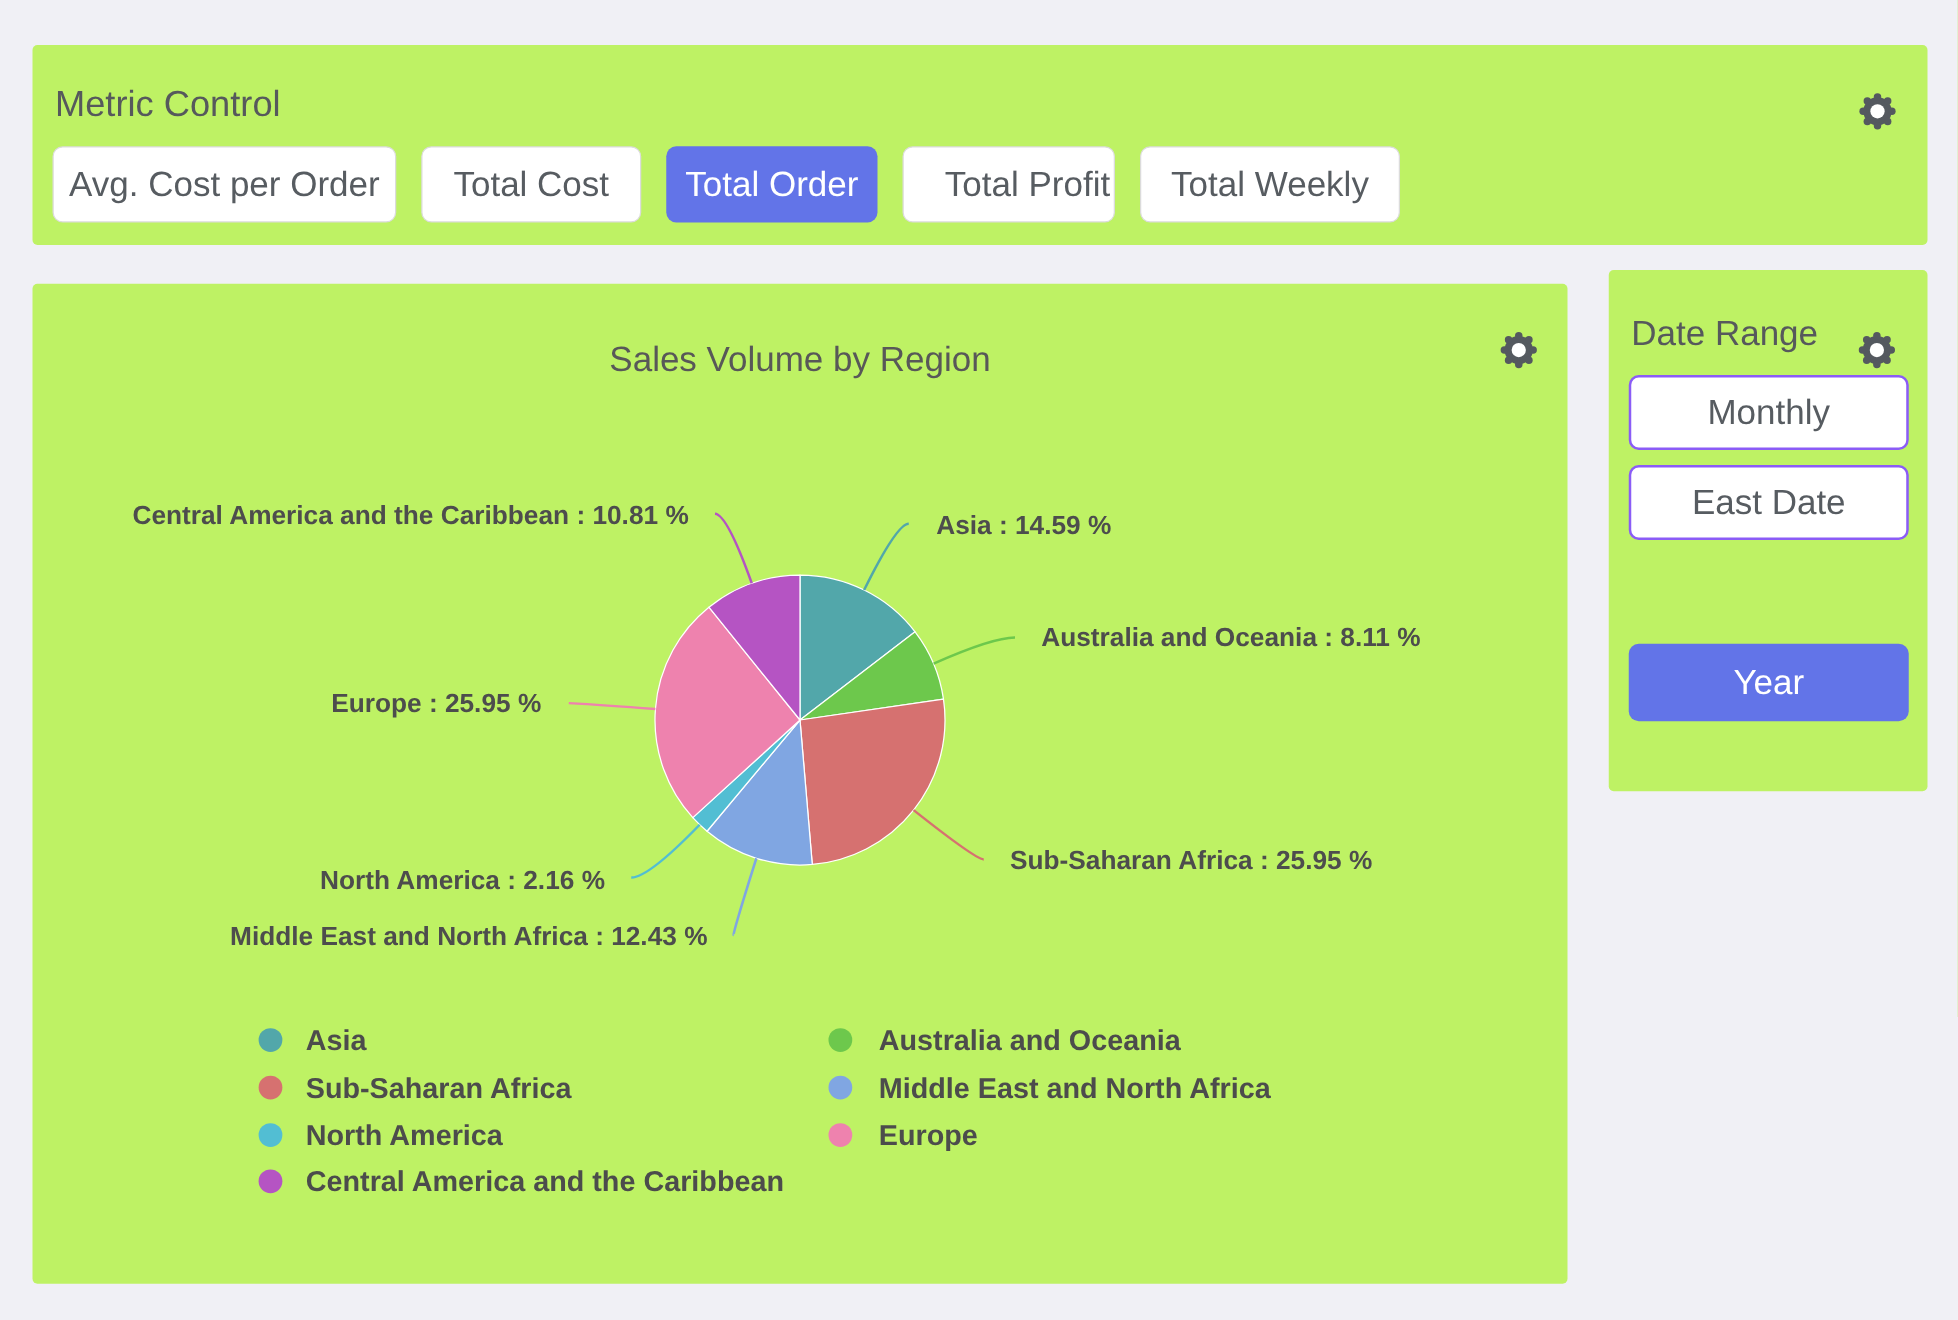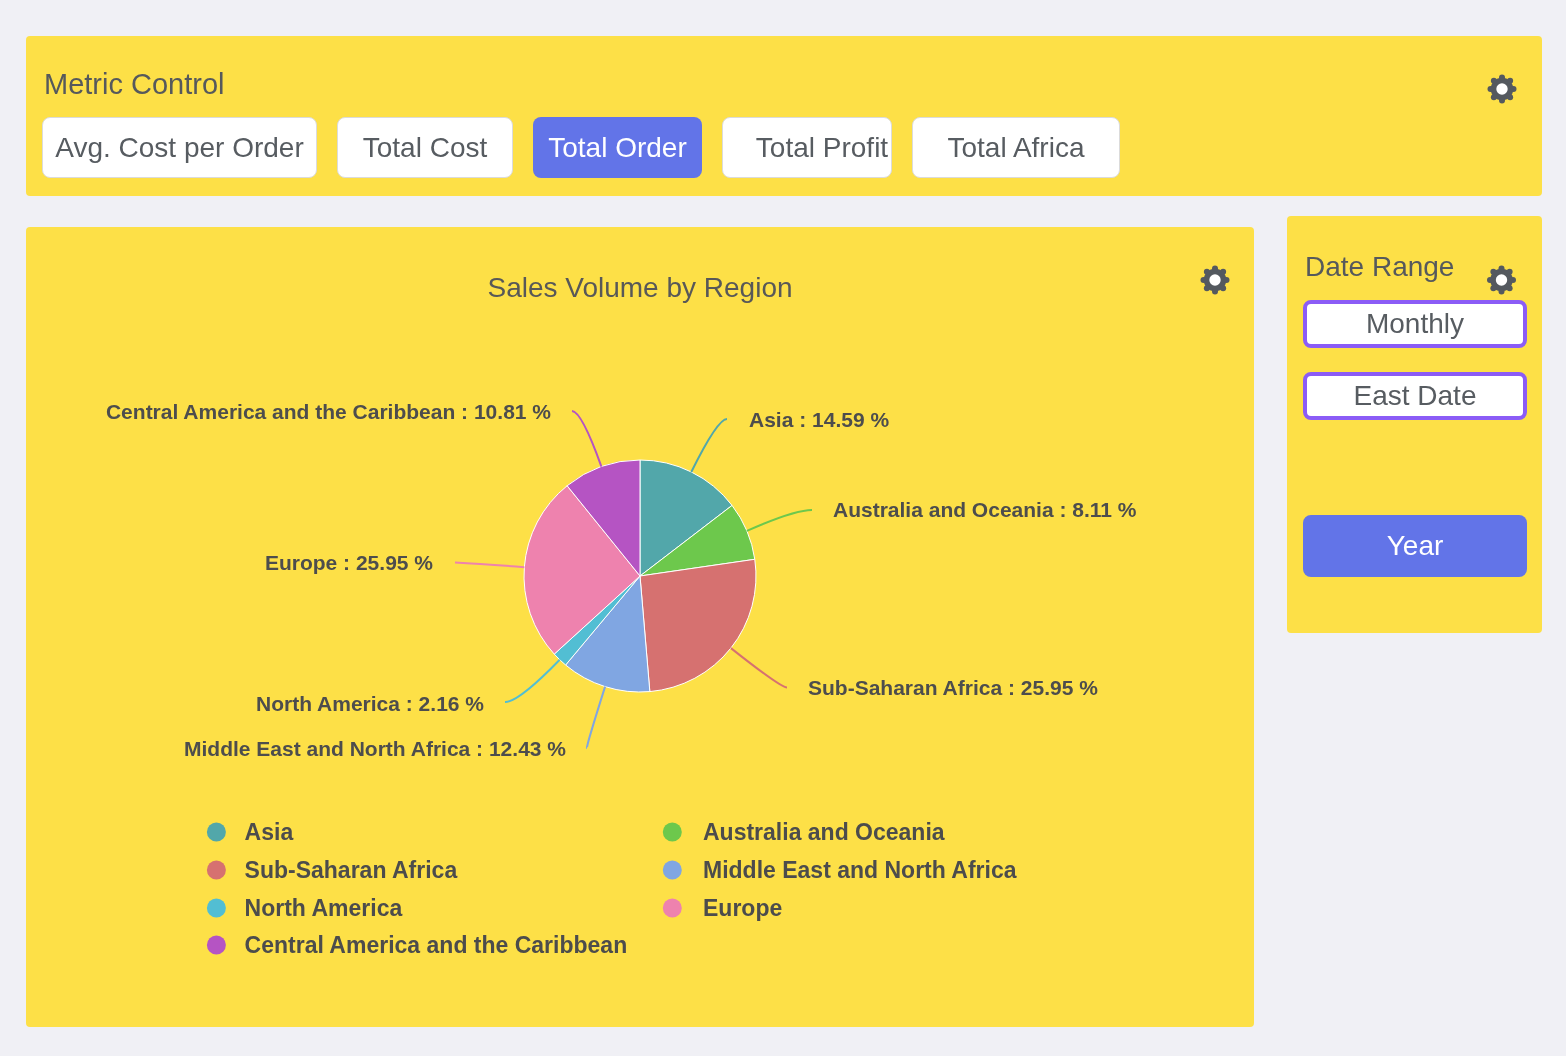--- a/index.html
+++ b/index.html
@@ -1,39 +1,39 @@
 <!DOCTYPE html>
 <html><head>
 <meta charset="utf-8">
 <style>
 * { margin:0; padding:0; box-sizing:border-box; }
 html,body { width:1566px; height:1056px; background:#f0f0f5; font-family:"Liberation Sans", sans-serif; overflow:hidden; }
-.card { position:absolute; background:#fde047; border-radius:4px; }
+.card { position:absolute; background:#bef264; border-radius:4px; }
 #card1 { left:26px; top:36px; width:1516px; height:160px; }
 #card2 { left:26px; top:227px; width:1228px; height:800px; }
 #card3 { left:1287px; top:216px; width:255px; height:417px; }
 .h1 { position:absolute; color:#56595c; }
 .btnrow { position:absolute; left:16px; top:81px; display:flex; gap:20px; }
 .btn { height:61px; display:flex; align-items:center; justify-content:center; font-size:28px; color:#575c61; background:#fff; border:1px solid #dbdbdb; border-radius:8px; }
 .btn.sel { background:#6274e8; color:#fff; border:none; }
 #title { position:absolute; left:0; top:45px; width:1228px; text-align:center; font-size:28px; color:#585858; }
-.vbtn { position:absolute; left:16px; width:224px; height:48px; display:flex; align-items:center; justify-content:center; font-size:28px; color:#575c61; background:#fff; border:4px solid #8b5cf6; border-radius:8px; }
+.vbtn { position:absolute; left:16px; width:224px; height:60px; display:flex; align-items:center; justify-content:center; font-size:28px; color:#575c61; background:#fff; border:2px solid #8b5cf6; border-radius:8px; }
 .vbtn.sel { background:#6274e8; color:#fff; border:none; height:62px; }
 svg.overlay { position:absolute; left:0; top:0; }
 </style>
 </head>
 <body>
 <div class="card" id="card1">
   <div class="h1" style="left:18px; top:32px; font-size:29px;">Metric Control</div>
   <div class="btnrow">
     <div class="btn" style="width:275px;">Avg. Cost per Order</div>
     <div class="btn" style="width:176px;">Total Cost</div>
     <div class="btn sel" style="width:169px;">Total Order</div>
     <div class="btn" style="width:170px;padding-left:30px;">Total Profit</div>
-    <div class="btn" style="width:208px;">Total Africa</div>
+    <div class="btn" style="width:208px;">Total Weekly</div>
   </div>
 </div>
 <div class="card" id="card2">
   <div id="title">Sales Volume by Region</div>
 </div>
 <div class="card" id="card3">
   <div class="h1" style="left:18px; top:35px; font-size:28px;">Date Range</div>
   <div class="vbtn" style="top:84px;">Monthly</div>
   <div class="vbtn" style="top:156px;">East Date</div>
   <div class="vbtn sel" style="top:299px;">Year</div>

